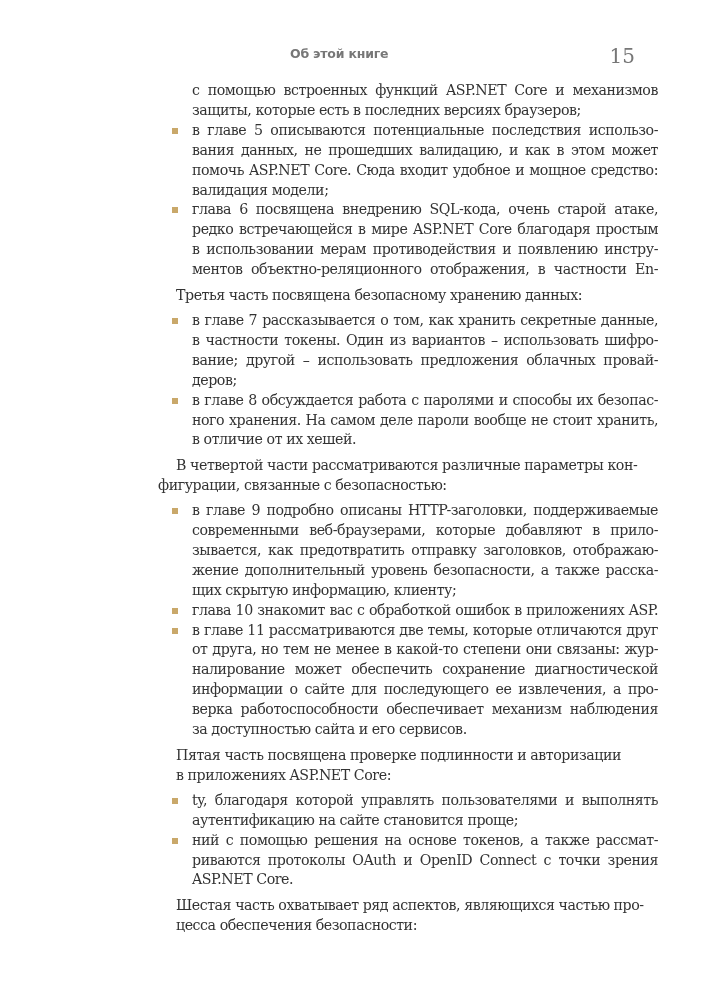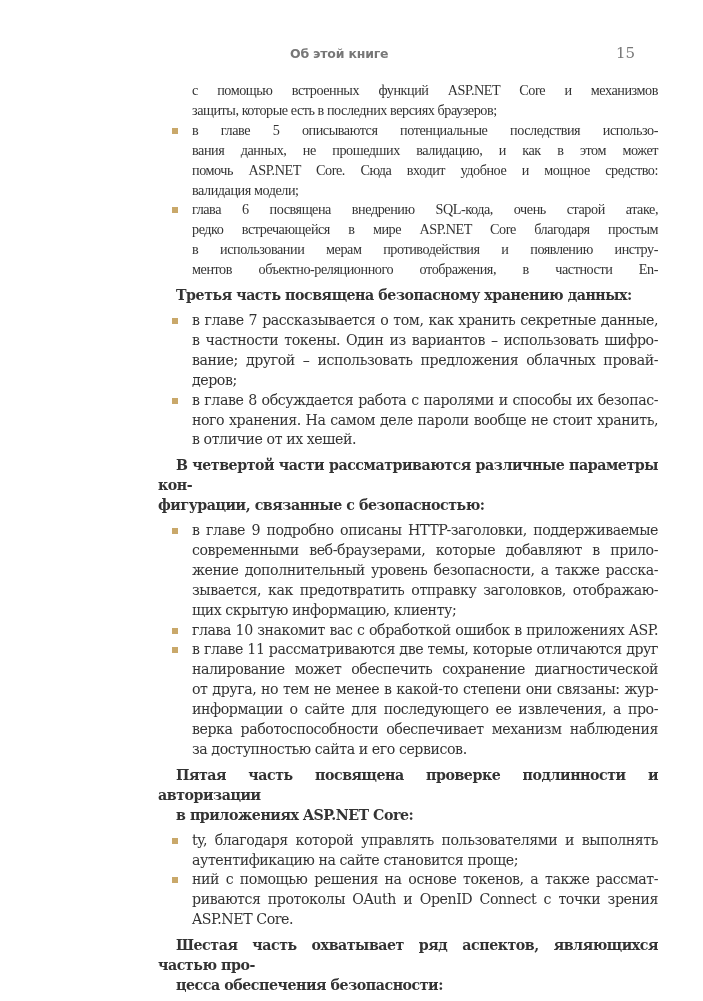--- a/index.html
+++ b/index.html
@@ -3,30 +3,30 @@
 <meta charset="utf-8">
 <style>
   html, body { margin: 0; padding: 0; background: #ffffff; }
   body { width: 703px; height: 1001px; position: relative; overflow: hidden; }
   .page { position: absolute; left: 0; top: 0; width: 703px; height: 1001px; background: #fff; }
   .running-head {
     position: absolute; top: 44px; left: 290px; width: 345px; height: 22px;
     font-family: "DejaVu Sans", sans-serif; font-size: 12.5px; color: #777;
   }
   .running-title { position: absolute; left: 0; top: 2px; font-weight: bold; letter-spacing: -0.2px; }
-  .page-number { position: absolute; right: 0; top: 0; font-family: "DejaVu Serif", serif; font-size: 15px; color: #777; }
+  .page-number { position: absolute; right: 0; top: 0; font-family: "DejaVu Serif", serif; font-size: 20px; color: #777; }
   .body-text {
     position: absolute; left: 158px; top: 81px; width: 500px;
     font-family: "DejaVu Serif", serif; font-size: 14.2px; line-height: 19.9px; color: #333;
     letter-spacing: -0.45px; word-spacing: 0px;
   }
-  .para { margin: 0 0 5px 0; text-indent: 18px; text-align: justify; font-weight: bold; }
+  .para { margin: 0 0 5px 0; text-indent: 18px; text-align: justify; }
   ul.bullets { list-style: none; margin: 0 0 6px 0; padding: 0 0 0 34px; }
   ul.bullets li { position: relative; text-align: justify; }
-  ul.bullets.first { margin-top: 0; font-family: Liberation Serif, serif; }
+  ul.bullets.first { margin-top: 0; }
   .bullet {
     position: absolute; left: -20px; top: 7px; width: 6px; height: 6px; background: #c9a86a;
   }
   .line { display: block; text-align: justify; text-align-last: justify; }
   .line.last { text-align-last: left; }
 </style>
 </head>
 <body>
 
 <div class="page">
@@ -82,33 +82,33 @@
     <p class="para">
       <span class="line" style="display:inline;">В четвертой части рассматриваются различные параметры кон-</span>
       <span class="line last" style="text-indent:0;">фигурации, связанные с безопасностью:</span>
     </p>
 
     <ul class="bullets">
       <li>
         <span class="bullet"></span>
         <span class="line">в главе 9 подробно описаны HTTP-заголовки, поддерживаемые</span>
         <span class="line">современными веб-браузерами, которые добавляют в прило-</span>
+        <span class="line">зывается, как предотвратить отправку заголовков, отображаю-</span>
         <span class="line">жение дополнительный уровень безопасности, а также расска-</span>
-        <span class="line">зывается, как предотвратить отправку заголовков, отображаю-</span>
         <span class="line last">щих скрытую информацию, клиенту;</span>
       </li>
       <li>
         <span class="bullet"></span>
         <span class="line">глава 10 знакомит вас с обработкой ошибок в приложениях ASP.</span>
       </li>
       <li>
         <span class="bullet"></span>
         <span class="line">в главе 11 рассматриваются две темы, которые отличаются друг</span>
+        <span class="line">от друга, но тем не менее в какой-то степени они связаны: жур-</span>
         <span class="line">налирование может обеспечить сохранение диагностической</span>
-        <span class="line">от друга, но тем не менее в какой-то степени они связаны: жур-</span>
         <span class="line">информации о сайте для последующего ее извлечения, а про-</span>
         <span class="line">верка работоспособности обеспечивает механизм наблюдения</span>
         <span class="line last">за доступностью сайта и его сервисов.</span>
       </li>
     </ul>
 
     <p class="para">
       <span class="line" style="display:inline;">Пятая часть посвящена проверке подлинности и авторизации</span>
       <span class="line last">в приложениях ASP.NET Core:</span>
     </p>

